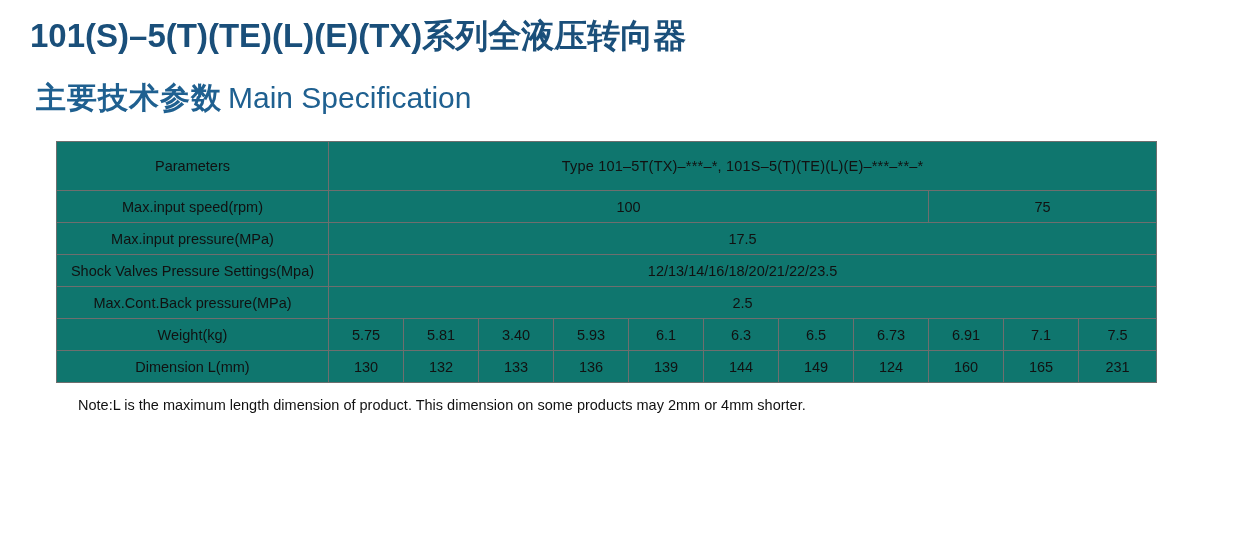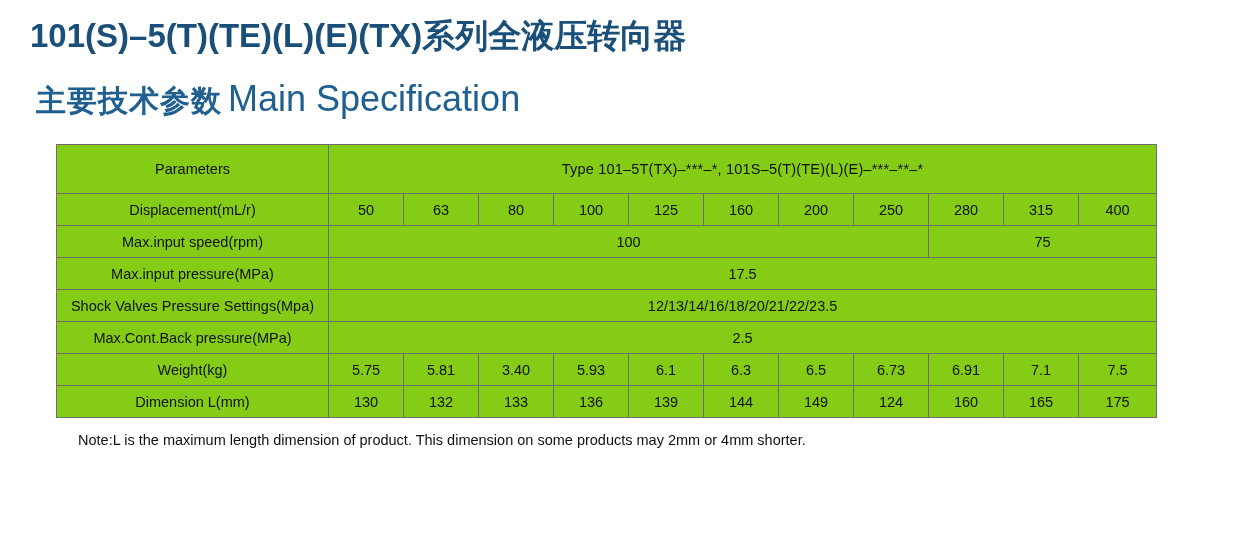--- a/index.html
+++ b/index.html
@@ -43,30 +43,30 @@
     white-space: nowrap;
     color: #1f6090;
   }
   .section-title .cn {
     font-size: 30px;
     font-weight: bold;
     letter-spacing: 1px;
     margin-top: 31px;
   }
   .section-title .en {
-    font-size: 36px;
+    font-size: 30px;
     font-weight: normal;
     margin-left: 6px;
   }
   table.spec {
     border-collapse: collapse;
     margin: 22px 0 0 26px;
     width: 1100px;
     table-layout: fixed;
-    background: #84cc16;
+    background: #0f766e;
   }
   table.spec td {
     border: 1px solid #6e6e6e;
     font-size: 14.5px;
     color: #111;
     text-align: center;
     height: 31px;
     padding: 0 2px;
     vertical-align: middle;
     white-space: nowrap;
@@ -119,34 +119,20 @@
       <col style="width:75px">
       <col style="width:75px">
       <col style="width:78px">
     </colgroup>
     <tbody>
       <tr class="head-row">
         <td class="param-head">Parameters</td>
         <td class="type-head" colspan="11">Type   101–5T(TX)–***–*,  101S–5(T)(TE)(L)(E)–***–**–*</td>
       </tr>
 
-      <tr>
-        <td class="param-label">Displacement(mL/r)</td>
-        <td>50</td>
-        <td>63</td>
-        <td>80</td>
-        <td>100</td>
-        <td>125</td>
-        <td>160</td>
-        <td>200</td>
-        <td>250</td>
-        <td>280</td>
-        <td>315</td>
-        <td>400</td>
-      </tr>
 
       <tr>
         <td class="param-label">Max.input speed(rpm)</td>
         <td colspan="8">100</td>
         <td colspan="3">75</td>
       </tr>
 
       <tr>
         <td class="param-label">Max.input pressure(MPa)</td>
         <td colspan="11">17.5</td>
@@ -183,20 +169,20 @@
         <td>130</td>
         <td>132</td>
         <td>133</td>
         <td>136</td>
         <td>139</td>
         <td>144</td>
         <td>149</td>
         <td>124</td>
         <td>160</td>
         <td>165</td>
-        <td>175</td>
+        <td>231</td>
       </tr>
     </tbody>
   </table>
 
   <div class="note">Note:L is the maximum length dimension of product. This dimension on some products may 2mm or 4mm shorter.</div>
 
 </div>
 
 </body></html>

